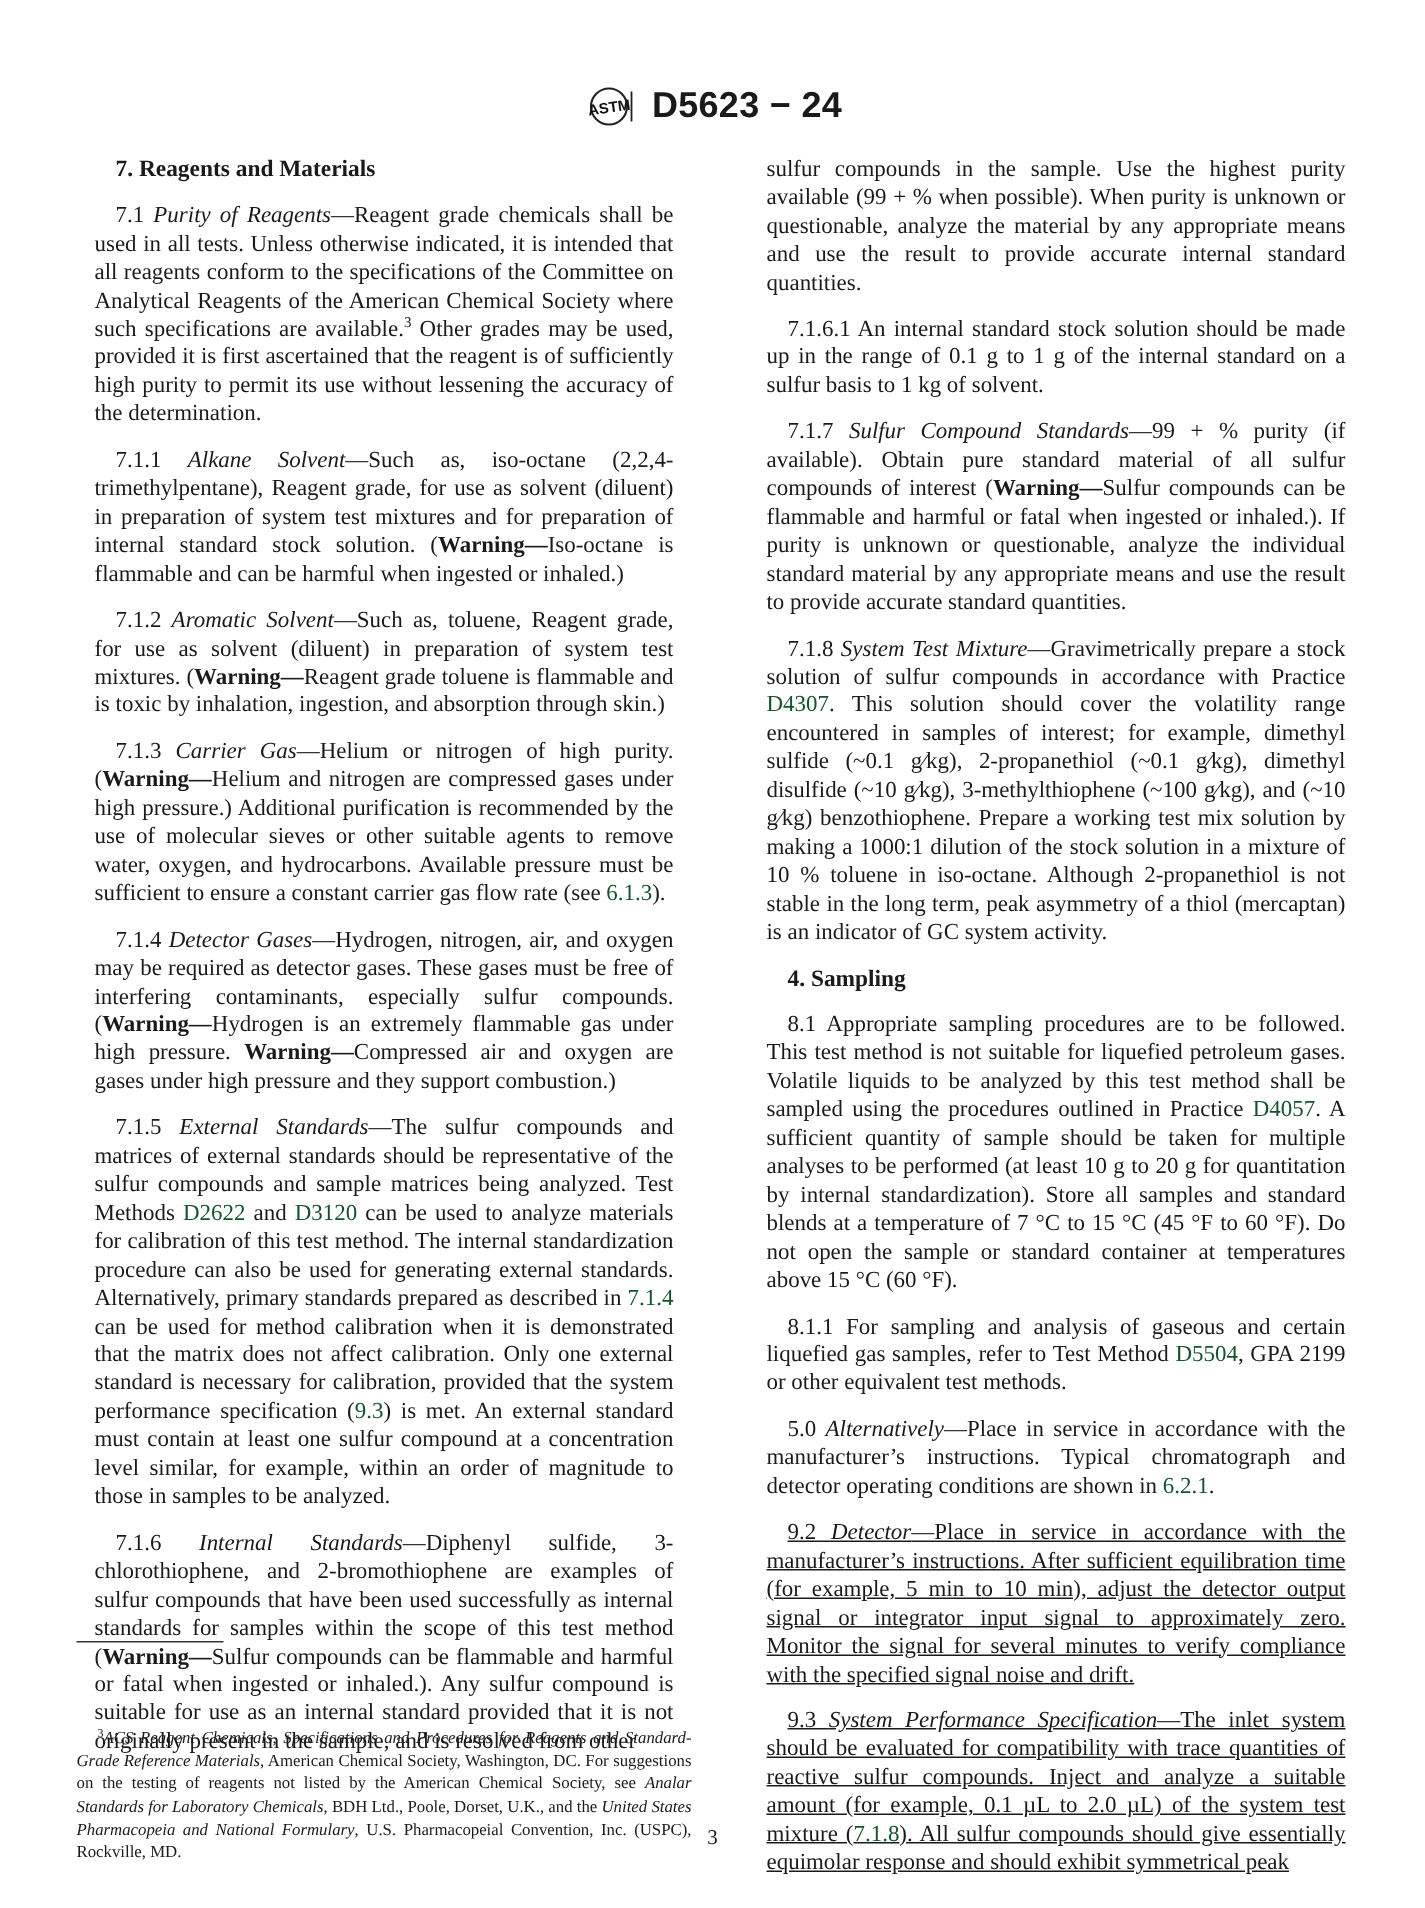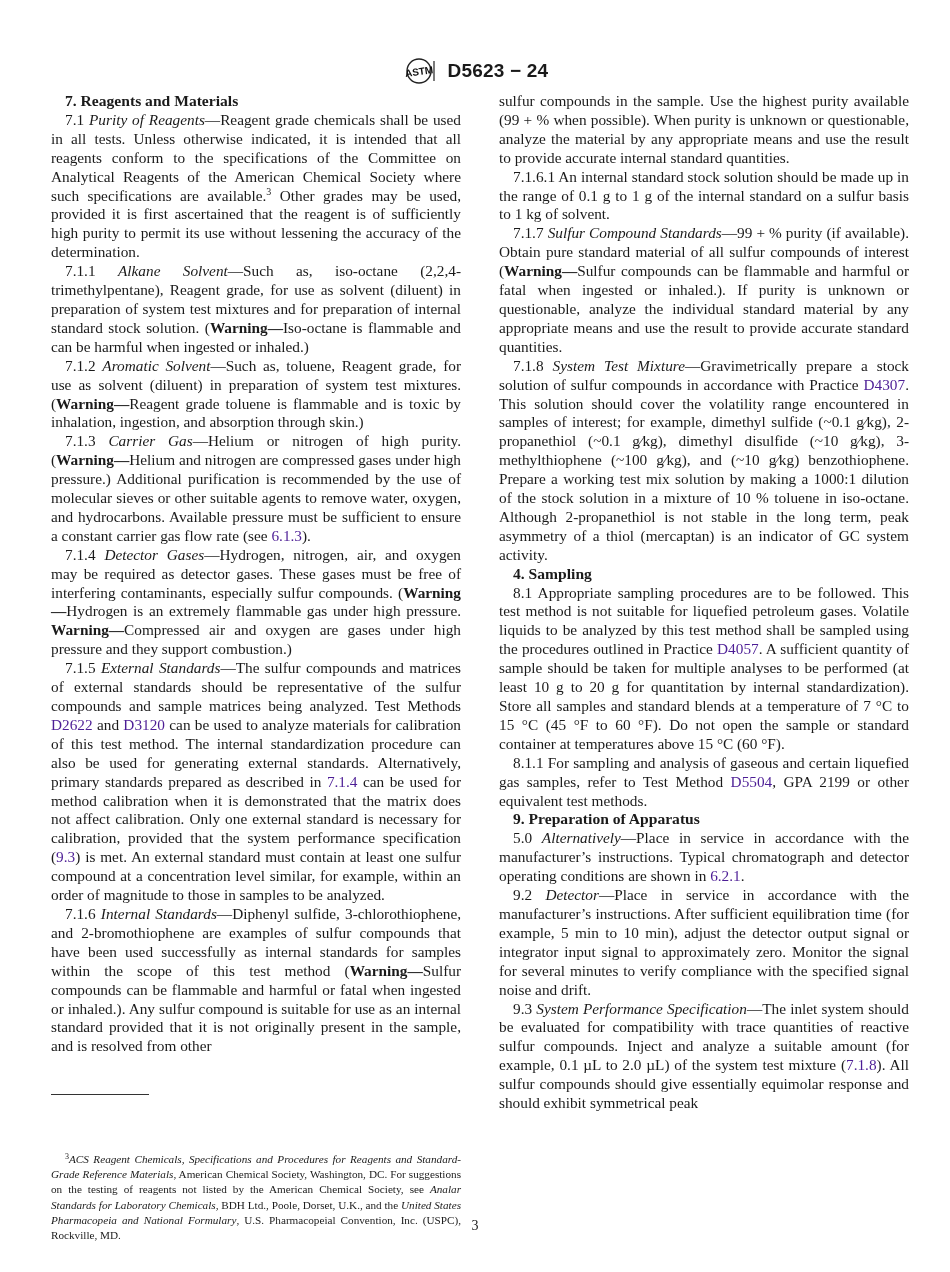--- a/index.html
+++ b/index.html
@@ -1,31 +1,31 @@
 <!DOCTYPE html>
 <html><head>
 <meta charset="utf-8">
 <style>
   html, body { margin:0; padding:0; background:#ffffff; }
   body { width:950px; height:1272px; position:relative; overflow:hidden;
          font-family:"Liberation Serif", "DejaVu Serif", serif; color:#1a1a1a; }
   .header { position:absolute; top:56px; left:0; width:950px; height:30px; display:flex; justify-content:center; align-items:center; gap:6px; }
   .logo { width:40px; height:28px; }
-  .doc-id { font-family:"Liberation Sans", "DejaVu Sans", sans-serif; font-weight:bold; font-size:19px; letter-spacing:0.2px; }
+  .doc-id { font-family:"Liberation Sans", "DejaVu Sans", sans-serif; font-weight:bold; font-size:24px; letter-spacing:0.2px; }
   .col { position:absolute; top:92px; width:410px; font-size:15.3px; line-height:18.9px; text-align:justify; }
   .col.left { left:51px; }
   .col.right { left:499px; }
-  .col p { margin:0; text-indent:14px; }
+  .col p { margin:12px; text-indent:14px; }
   .col p.cont { text-indent:0; }
   .sec-title { font-weight:bold; font-size:15.6px; margin:0 0 6px 0; text-indent:0; }
   .sec-gap { margin-top:12px; }
-  .para-gap { margin-top:8px; }
+  .para-gap { margin-top:8px;text-decoration:underline; }
   i, .it { font-style:italic; }
   b { font-weight:bold; }
-  .link { color:#4c1d95; }
+  .link { color:#14532d; }
   sup { font-size:10px; line-height:0; vertical-align:6px; }
   .fn-rule { position:absolute; left:51px; top:1094px; width:98px; border-top:1px solid #333; }
   .footnote { position:absolute; left:51px; top:1152px; width:410px; font-size:11.2px; line-height:15.2px; text-align:justify; text-indent:14px; margin:0; }
   .footnote sup { font-size:8px; vertical-align:4px; }
   .page-num { position:absolute; top:1218px; left:0; width:950px; text-align:center; font-size:14px; }
 </style>
 </head>
 <body>
 
 <div class="header">
@@ -66,21 +66,20 @@
   <p><span>7.1.7 </span><i>Sulfur Compound Standards</i><span>—99 + % purity (if available). Obtain pure standard material of all sulfur compounds of interest (</span><b>Warning—</b><span>Sulfur compounds can be flammable and harmful or fatal when ingested or inhaled.). If purity is unknown or questionable, analyze the individual standard material by any appropriate means and use the result to provide accurate standard quantities.</span></p>
 
   <p><span>7.1.8 </span><i>System Test Mixture</i><span>—Gravimetrically prepare a stock solution of sulfur compounds in accordance with Practice </span><span class="link">D4307</span><span>. This solution should cover the volatility range encountered in samples of interest; for example, dimethyl sulfide (~0.1 g⁄kg), 2-propanethiol (~0.1 g⁄kg), dimethyl disulfide (~10 g⁄kg), 3-methylthiophene (~100 g⁄kg), and (~10 g⁄kg) benzothiophene. Prepare a working test mix solution by making a 1000:1 dilution of the stock solution in a mixture of 10 % toluene in iso-octane. Although 2-propanethiol is not stable in the long term, peak asymmetry of a thiol (mercaptan) is an indicator of GC system activity.</span></p>
 
   <p class="sec-title sec-gap">4.  Sampling</p>
 
   <p><span>8.1 Appropriate sampling procedures are to be followed. This test method is not suitable for liquefied petroleum gases. Volatile liquids to be analyzed by this test method shall be sampled using the procedures outlined in Practice </span><span class="link">D4057</span><span>. A sufficient quantity of sample should be taken for multiple analyses to be performed (at least 10 g to 20 g for quantitation by internal standardization). Store all samples and standard blends at a temperature of 7 °C to 15 °C (45 °F to 60 °F). Do not open the sample or standard container at temperatures above 15 °C (60 °F).</span></p>
 
   <p><span>8.1.1 For sampling and analysis of gaseous and certain liquefied gas samples, refer to Test Method </span><span class="link">D5504</span><span>, GPA 2199 or other equivalent test methods.</span></p>
 
-  <p class="sec-title sec-gap">9.  Preparation of Apparatus</p>
 
   <p><span>5.0 </span><i>Alternatively</i><span>—Place in service in accordance with the manufacturer’s instructions. Typical chromatograph and detector operating conditions are shown in </span><span class="link">6.2.1</span><span>.</span></p>
 
   <p class="para-gap"><span>9.2 </span><i>Detector</i><span>—Place in service in accordance with the manufacturer’s instructions. After sufficient equilibration time (for example, 5 min to 10 min), adjust the detector output signal or integrator input signal to approximately zero. Monitor the signal for several minutes to verify compliance with the specified signal noise and drift.</span></p>
 
   <p class="para-gap"><span>9.3 </span><i>System Performance Specification</i><span>—The inlet system should be evaluated for compatibility with trace quantities of reactive sulfur compounds. Inject and analyze a suitable amount (for example, 0.1 µL to 2.0 µL) of the system test mixture (</span><span class="link">7.1.8</span><span>). All sulfur compounds should give essentially equimolar response and should exhibit symmetrical peak</span></p>
 </div>
 
 <div class="page-num">3</div>
 

